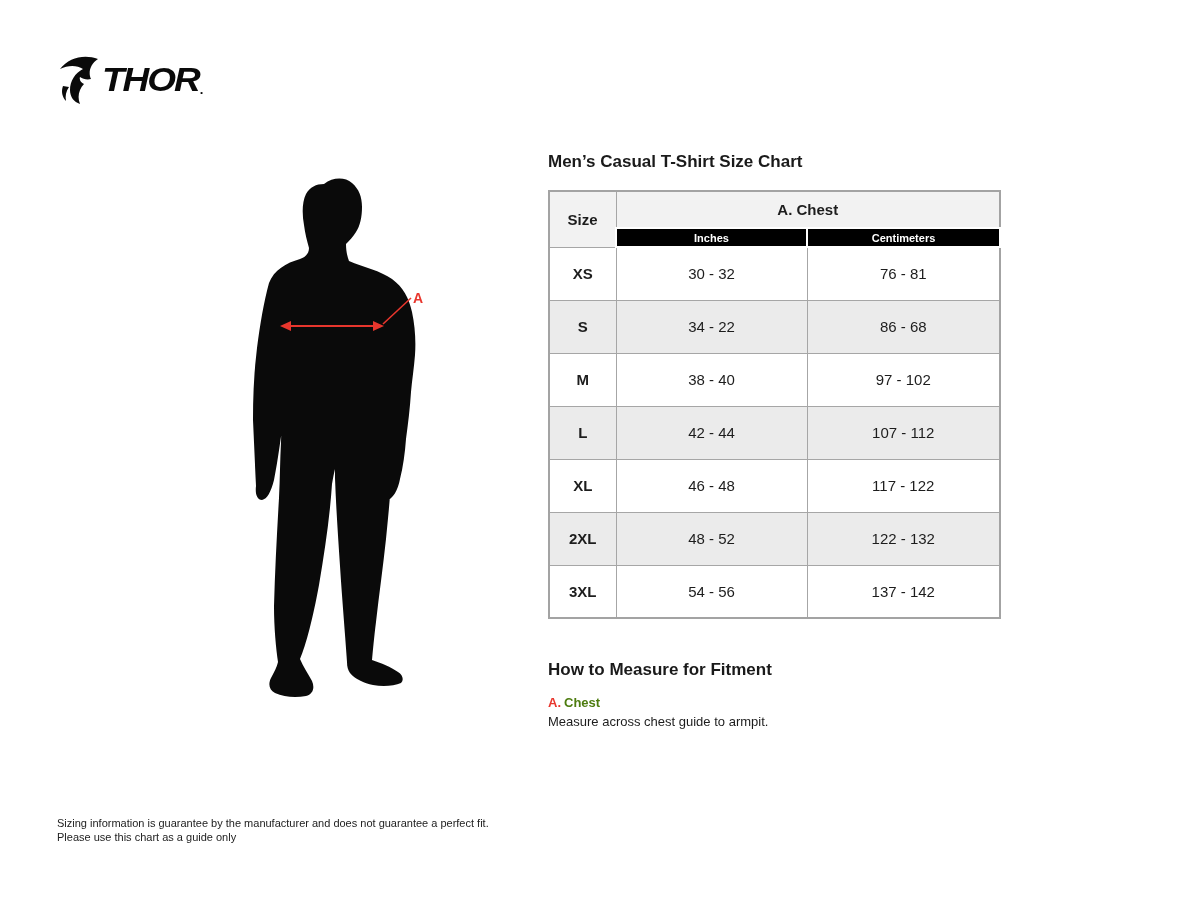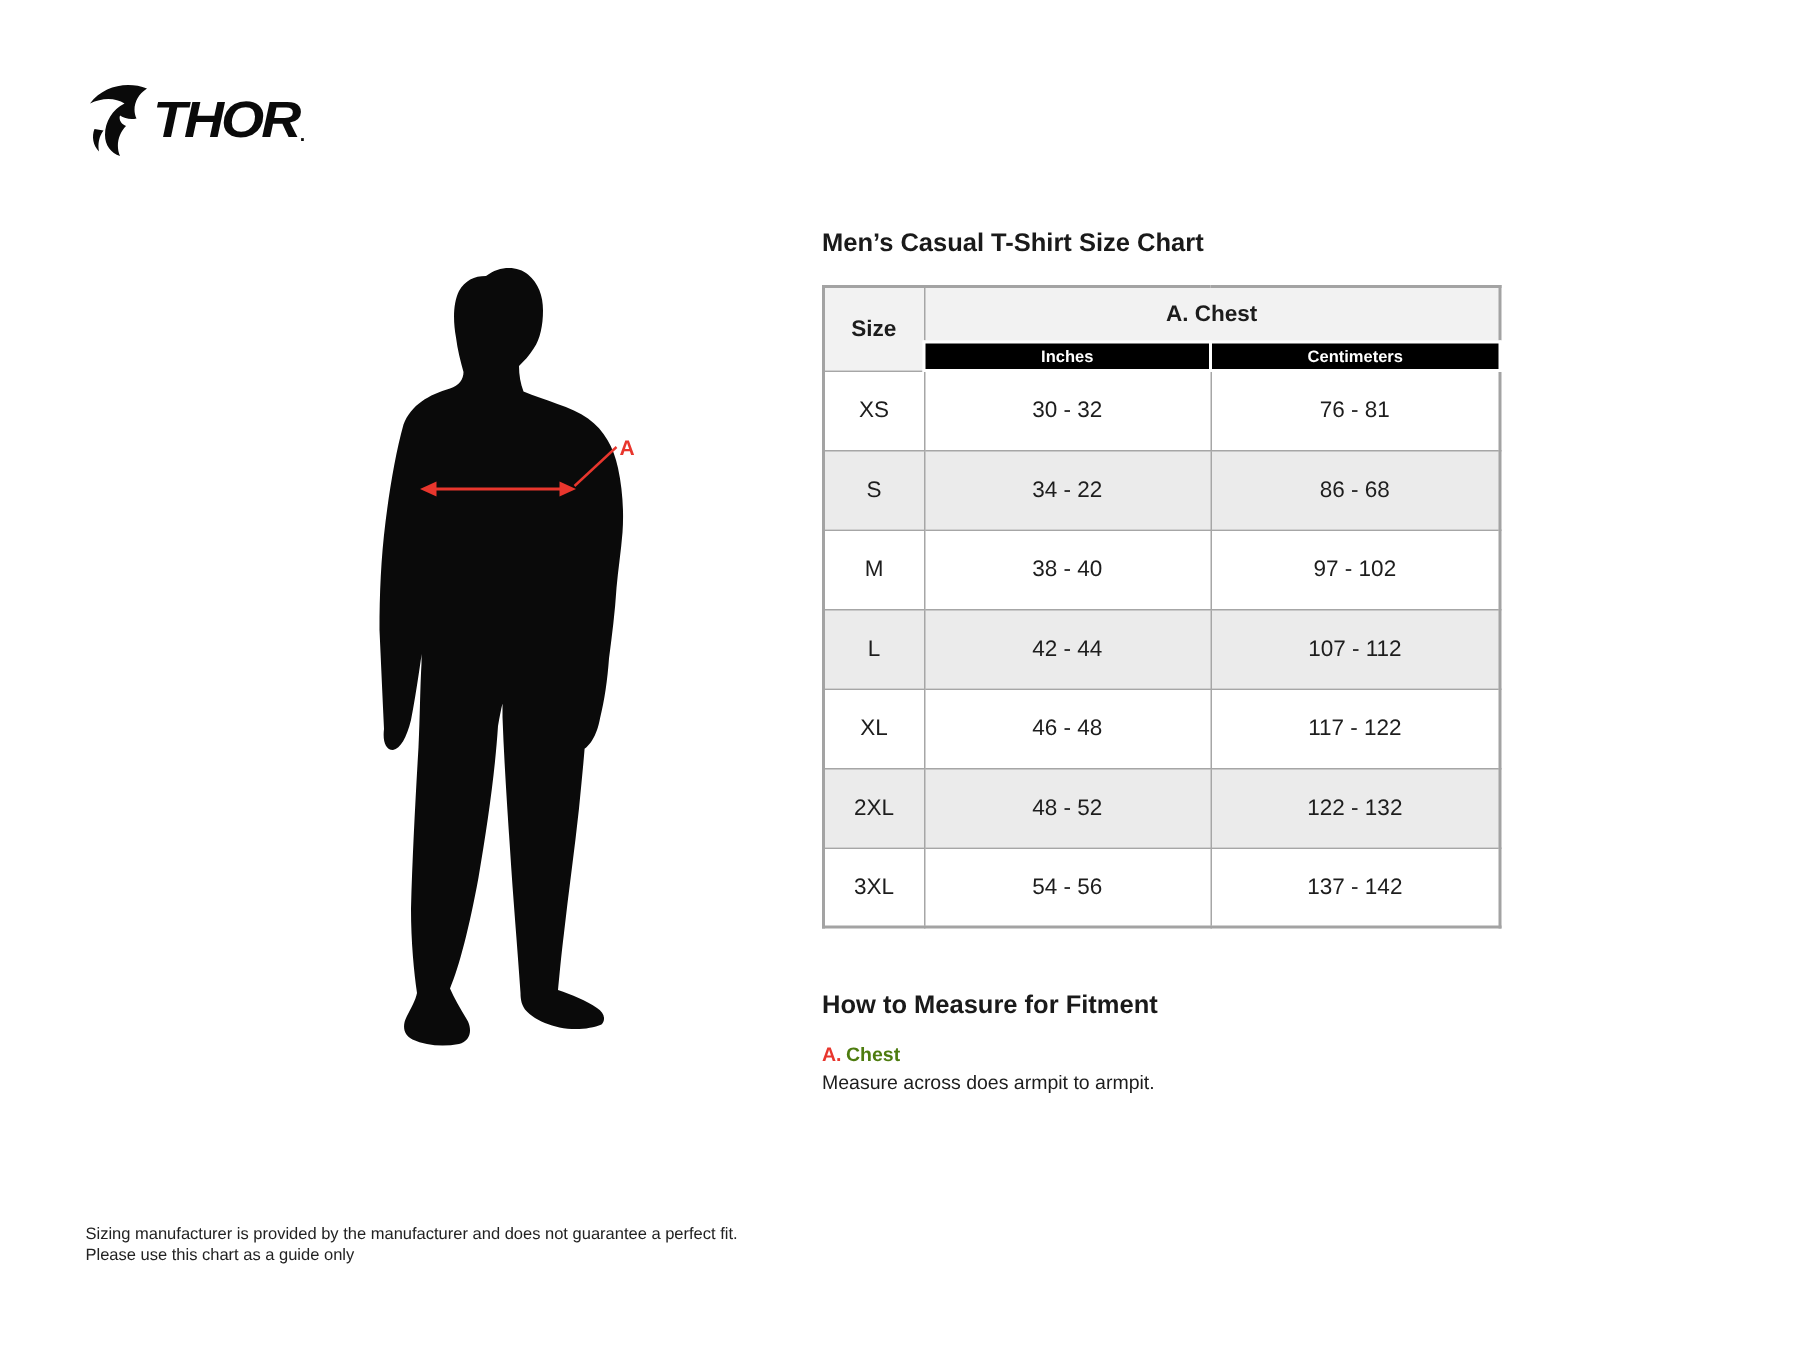--- a/index.html
+++ b/index.html
@@ -54,21 +54,21 @@
   }
   tr.group-row th.group-head {
     background: #f2f2f2; height: 37px; font-size: 15px; font-weight: bold;
   }
   tr.subhead th {
     background: #000000; color: #ffffff;
     font-size: 11px; font-weight: bold; height: 19px;
     border: 2px solid #ffffff;
   }
   tbody td { height: 53px; font-size: 15px; color: #1d1d1d; }
-  tbody td.size-cell { font-weight: normal; margin-left: 20px; }
+  tbody td.size-cell { font-weight: bold; margin-left: 20px; }
   tbody tr.alt td { background: #ebebeb; }
   tbody tr.plain td { background: #ffffff; }
 
   .measure-heading {
     font-size: 17px; font-weight: bold; color: #1a1a1a;
     margin: 41px 0 15px 0;
   }
   .measure-item { font-size: 13px; }
   .measure-key { color: #e8362d; font-weight: bold; }
   .measure-label { color: #4d7c0f; font-weight: bold; margin-left: 3px; }
@@ -211,20 +211,20 @@
         <td class="size-cell">3XL</td>
         <td>54 - 56</td>
         <td>137 - 142</td>
       </tr>
     </tbody>
   </table>
 
   <h2 class="measure-heading">How to Measure for Fitment</h2>
   <div class="measure-item">
     <span class="measure-key">A.</span><span class="measure-label">Chest</span>
-    <p class="measure-desc">Measure across does armpit to armpit.</p>
+    <p class="measure-desc">Measure across chest guide to armpit.</p>
   </div>
 </div>
 
 <div class="footer">
-  <div>Sizing manufacturer is provided by the manufacturer and does not guarantee a perfect fit.</div>
+  <div>Sizing information is guarantee by the manufacturer and does not guarantee a perfect fit.</div>
   <div>Please use this chart as a guide only</div>
 </div>
 
 </body></html>

